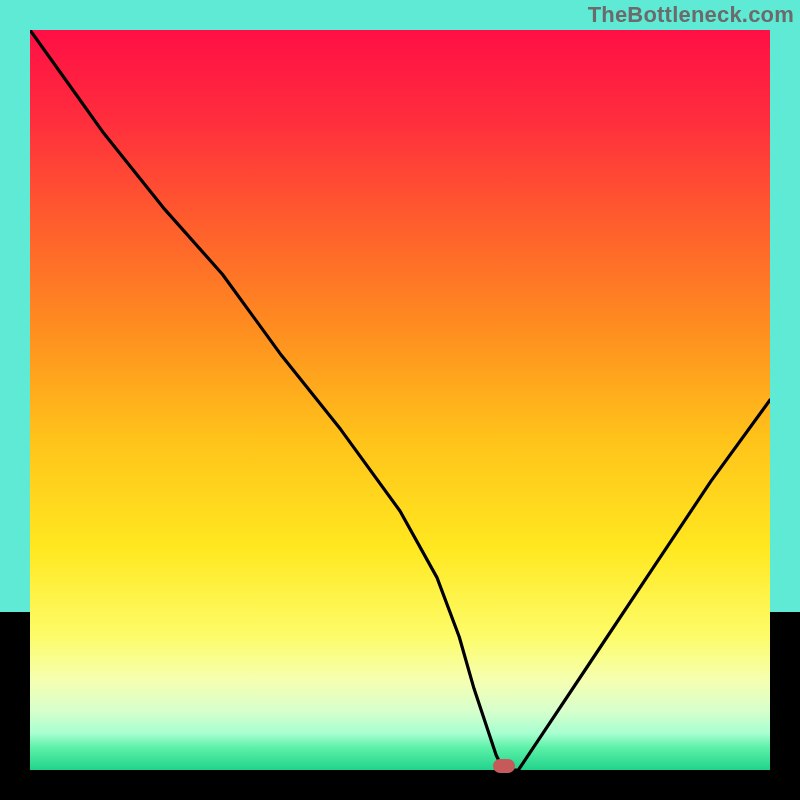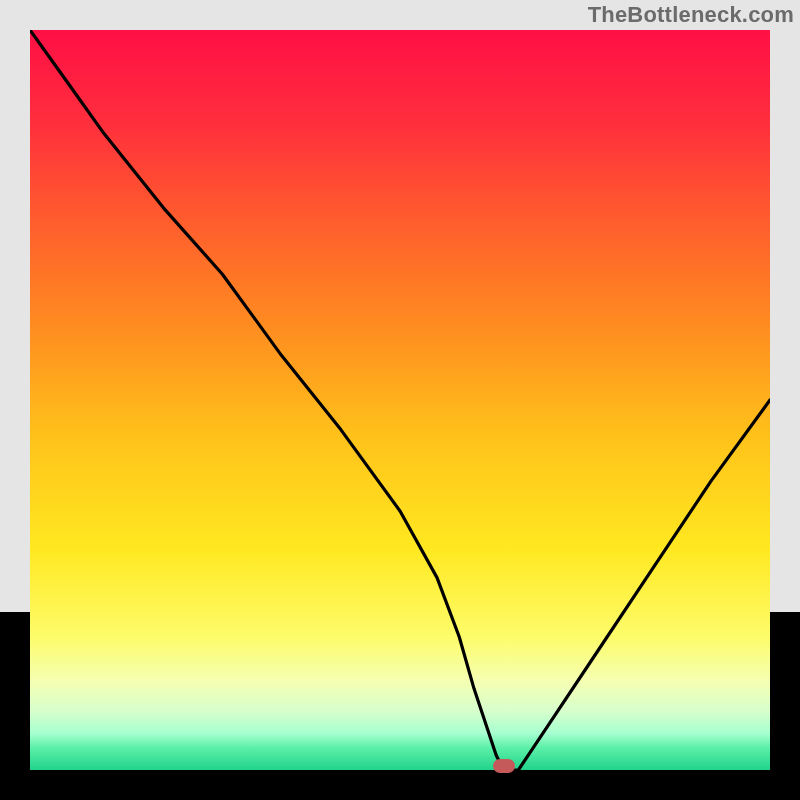--- a/index.html
+++ b/index.html
@@ -8,21 +8,21 @@
     width: 800px;
     height: 800px;
     background: #000;
     overflow: hidden;
     font-family: Arial, Helvetica, sans-serif;
   }
   .outer {
     position: relative;
     width: 800px;
     height: 612px;
-    background: #e5e5e5;
+    background: #5eead4;
   }
   .watermark {
     position: absolute;
     top: 2px;
     right: 6px;
     color: #6b6b6b;
     font-size: 22px;
     font-weight: 600;
     letter-spacing: 0.2px;
     z-index: 10;

